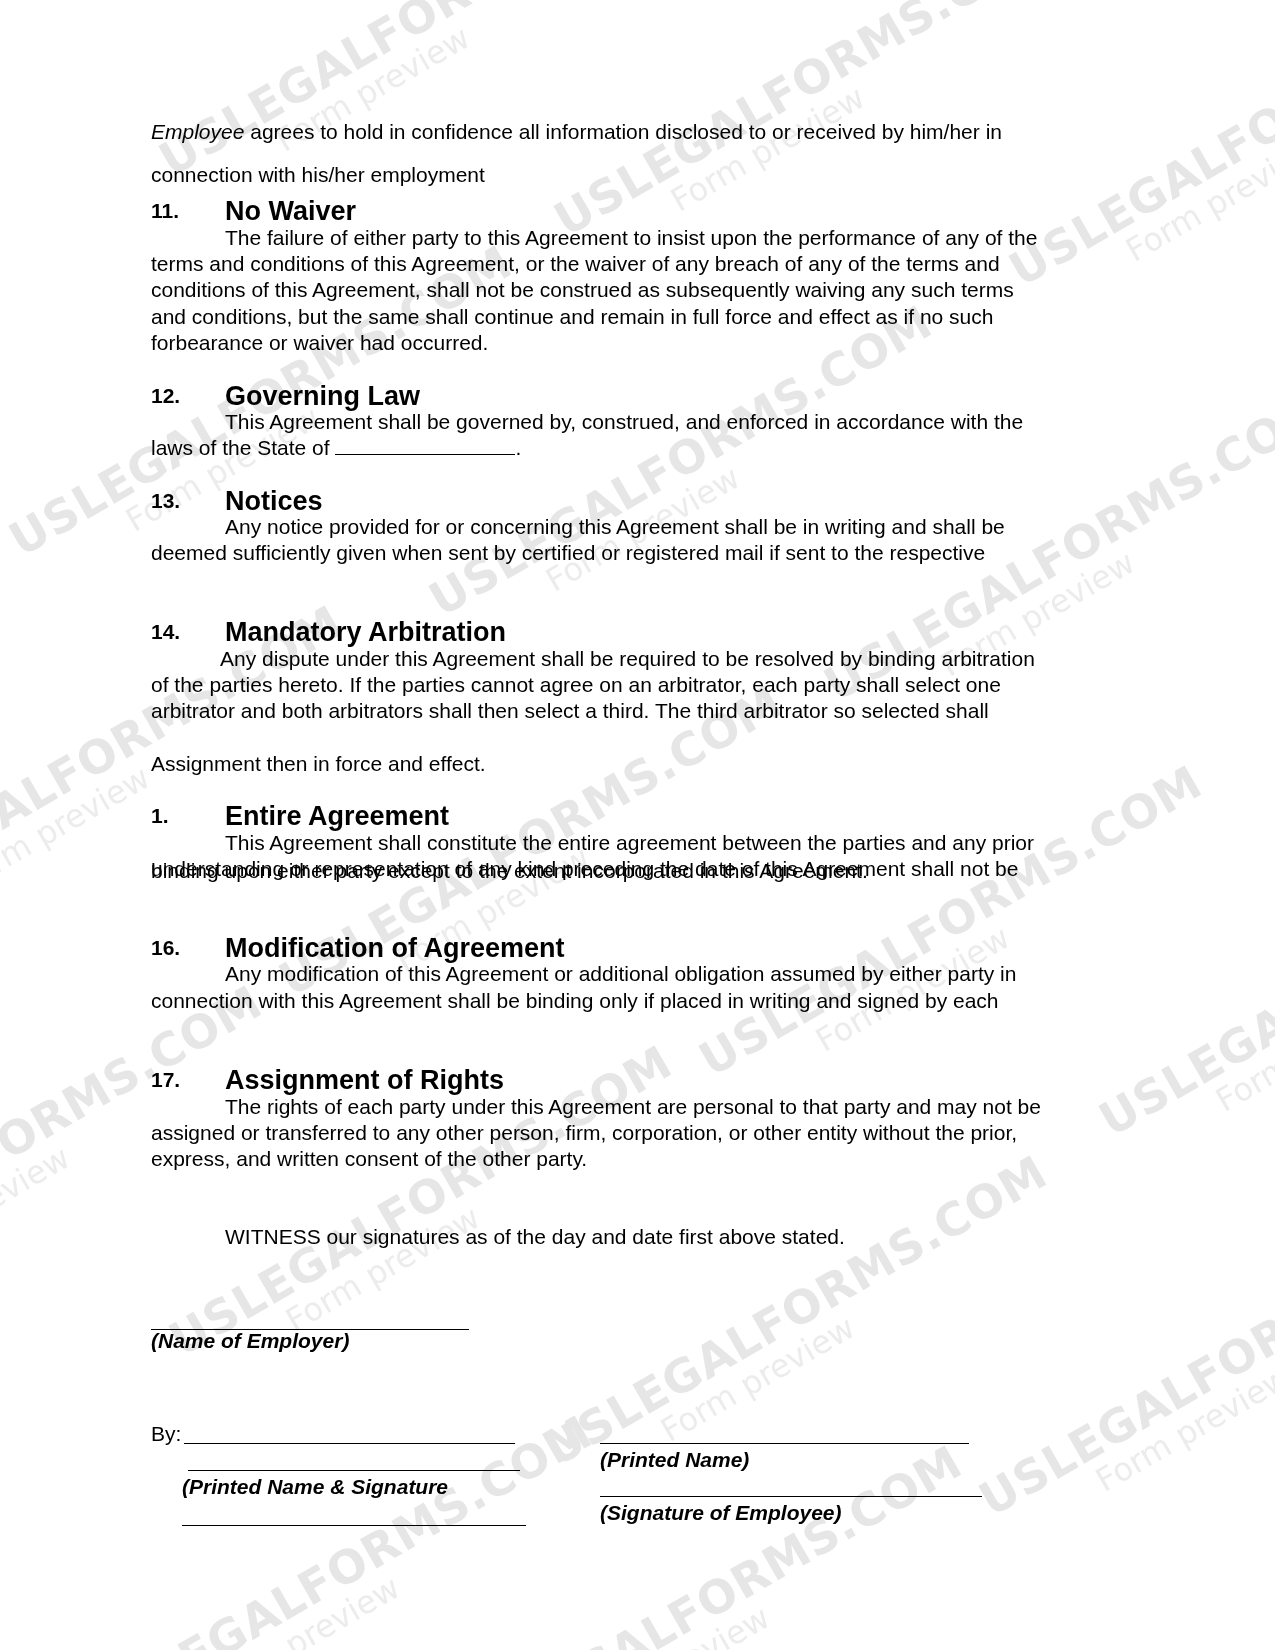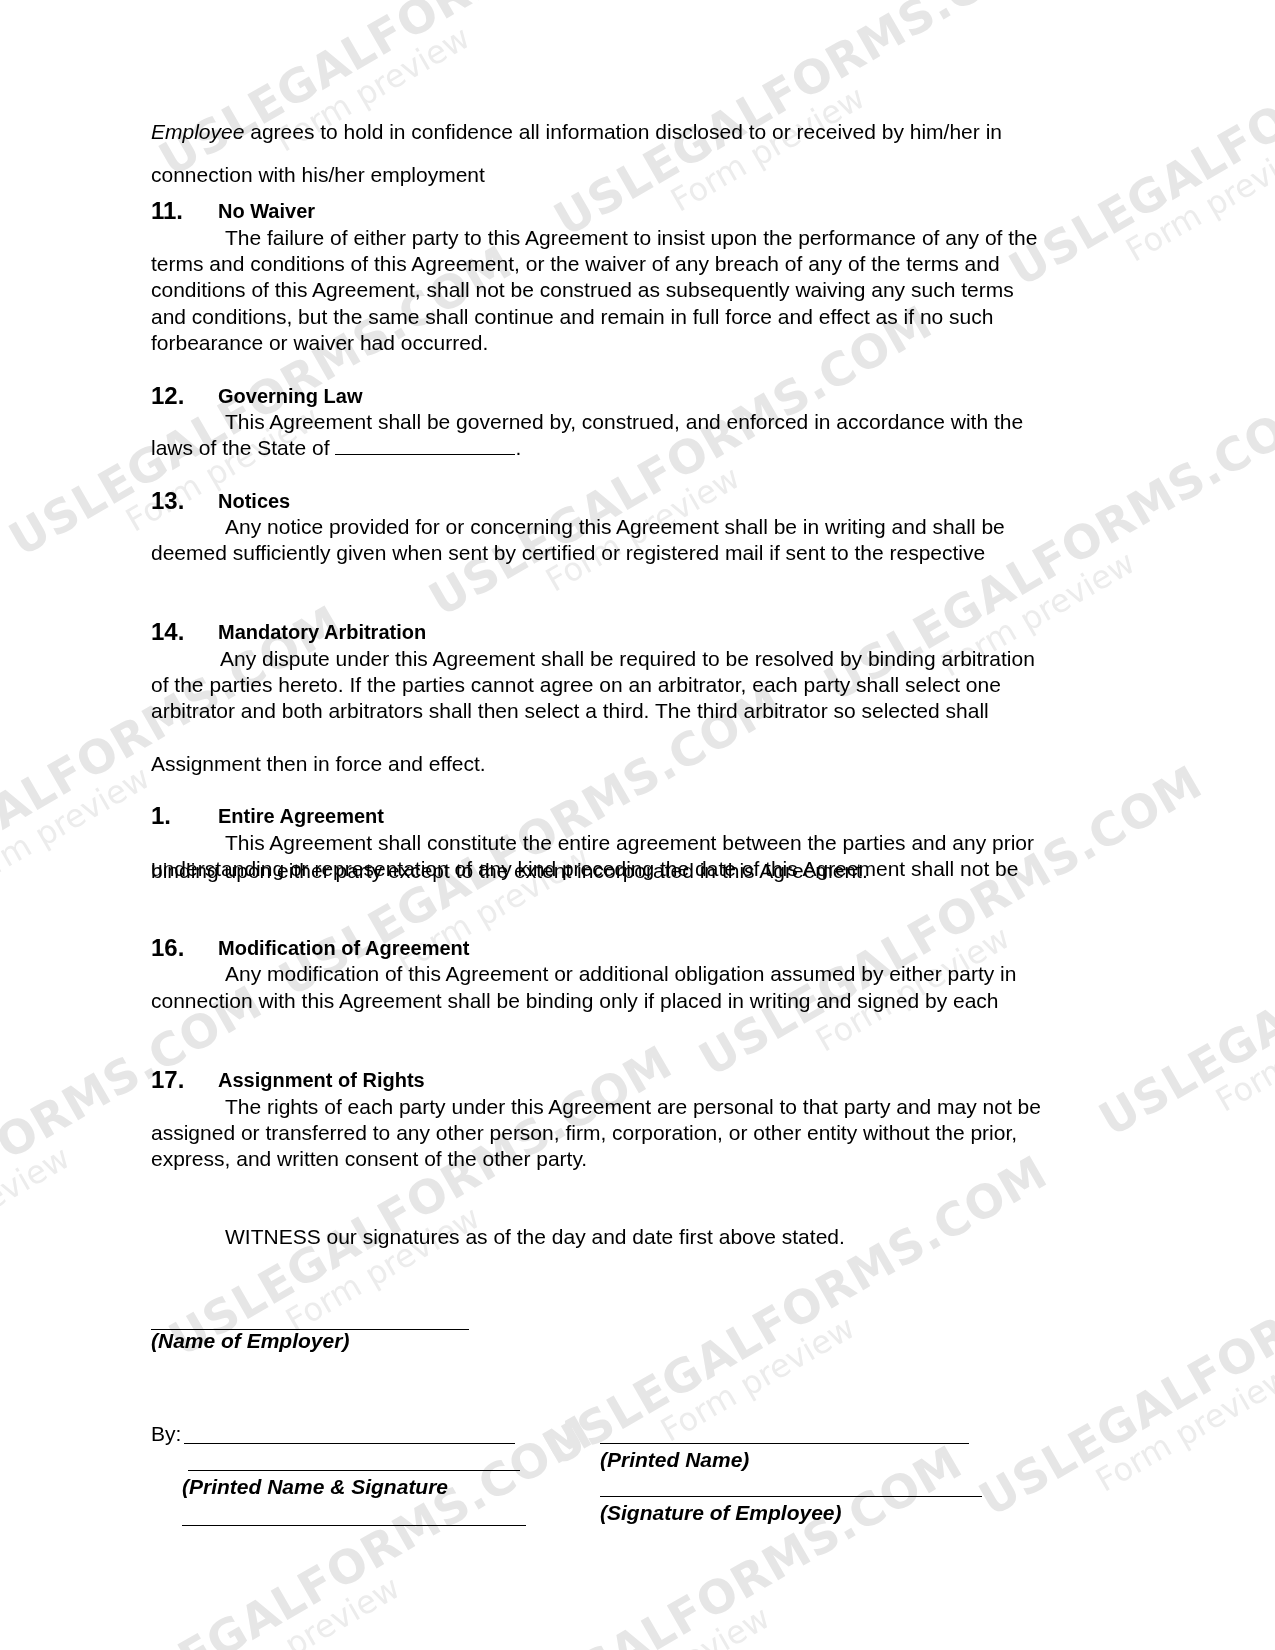--- a/index.html
+++ b/index.html
@@ -7,22 +7,22 @@
          font-family: "Liberation Sans", sans-serif; color: #000; }
   .wm-layer { position: absolute; inset: 0; pointer-events: none; z-index: 0; }
   .wm { position: absolute; transform: rotate(-30deg); transform-origin: left top; white-space: nowrap; }
   .wm .w1 { display: block; font-family: "DejaVu Sans", sans-serif; font-weight: bold;
             font-size: 46px; color: #e6e6e6; letter-spacing: 1px; }
   .wm .w2 { display: block; font-family: "DejaVu Sans", sans-serif; font-size: 32px;
             color: #ececec; margin-left: 110px; margin-top: -6px; }
   .page { position: absolute; inset: 0; z-index: 1; }
   .line { position: absolute; left: 151px; font-size: 21px; line-height: 26px; white-space: nowrap; }
   .ind { left: 225px; }
-  .num { position: absolute; left: 151px; font-weight: bold; font-size: 24px; line-height: 26px; }
-  .head { position: absolute; left: 218px; font-weight: bold; font-size: 20px; line-height: 26px; }
+  .num { position: absolute; left: 151px; font-weight: bold; font-size: 21px; line-height: 26px; }
+  .head { position: absolute; left: 225px; font-weight: bold; font-size: 27px; line-height: 26px; }
   .em { font-style: italic; }
   .rule { position: absolute; height: 0; border-top: 1.5px solid #000; }
   .sig-label { position: absolute; font-size: 21px; line-height: 26px; font-weight: bold; font-style: italic; white-space: nowrap; }
   .blank { display: inline-block; width: 180px; border-bottom: 1.5px solid #000; height: 18px; vertical-align: baseline; }
 </style>
 </head>
 <body>
 
 <div class="wm-layer">
   <div class="wm" style="left:150px; top:140px;">

